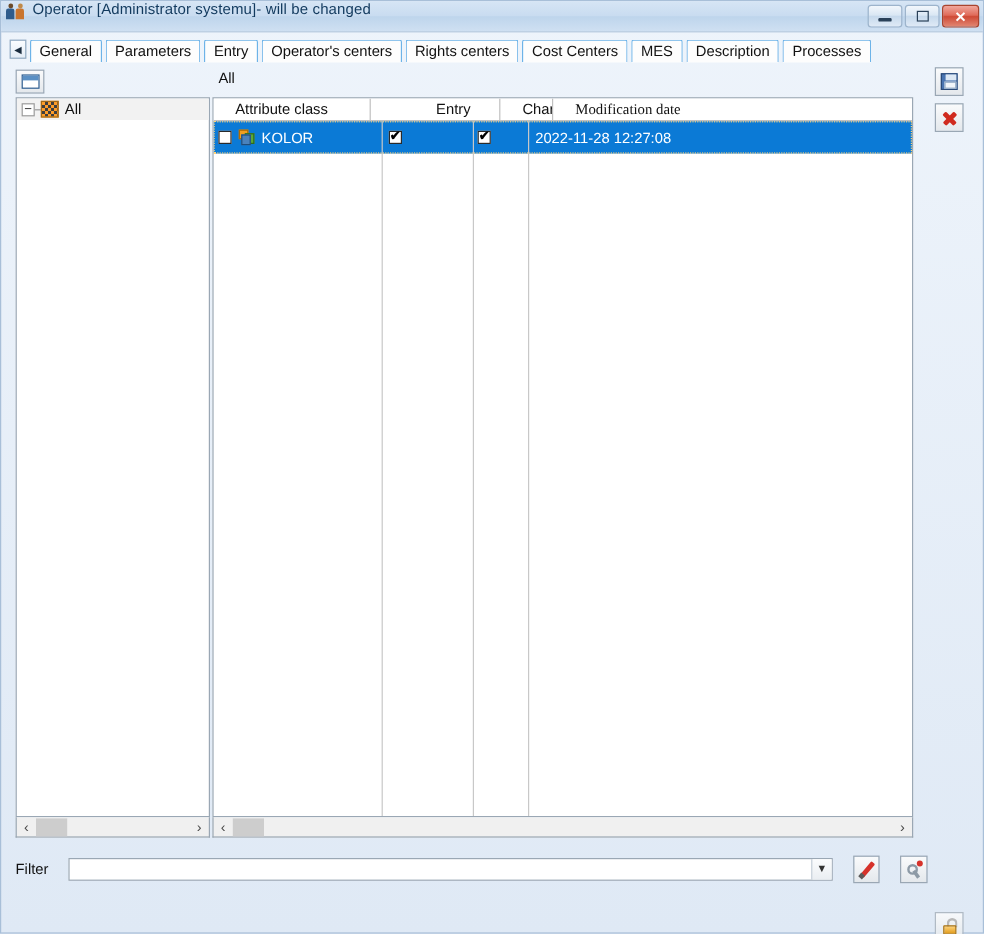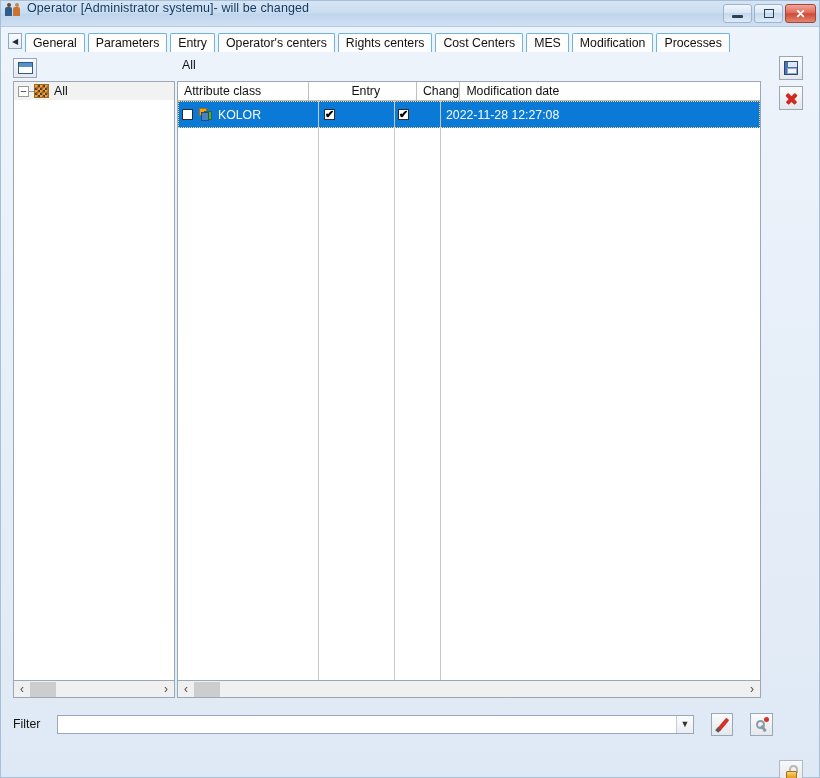--- a/index.html
+++ b/index.html
@@ -293,26 +293,26 @@
     border-bottom: 1px solid #c0c0c0;
     background: #fff;
     box-sizing: border-box;
   }
   .gh-cell {
     font-size: 12.3px;
     color: #111;
     line-height: 18px;
     box-sizing: border-box;
     border-right: 1px solid #c0c0c0;
-    padding-left: 6px;
+    padding-left: 18px;
     overflow: hidden;
     white-space: nowrap;
     cursor: default;
   }
-  .gh-cell.last { border-right: none; }
+  .gh-cell.last { border-right: none; font-family: Liberation Serif, serif; }
   .grid-row {
     display: flex;
     height: 27px;
     background: #0b7ad6;
     color: #fff;
     box-sizing: border-box;
     outline: 1px dotted #ffd37a;
     outline-offset: -1px;
   }
   .gr-cell {
@@ -549,21 +549,21 @@
 
   <div class="tabstrip">
     <div class="tab-nav">◀</div>
     <div class="tab">General</div>
     <div class="tab">Parameters</div>
     <div class="tab">Entry</div>
     <div class="tab">Operator's centers</div>
     <div class="tab">Rights centers</div>
     <div class="tab">Cost Centers</div>
     <div class="tab">MES</div>
-    <div class="tab">Modification</div>
+    <div class="tab">Description</div>
     <div class="tab">Processes</div>
 
   </div>
 
   <div class="body-area">
 
     <div class="left-pane">
       <div class="lp-toolbar">
         <div class="tool-btn">
           <div class="panel-icon"></div>

